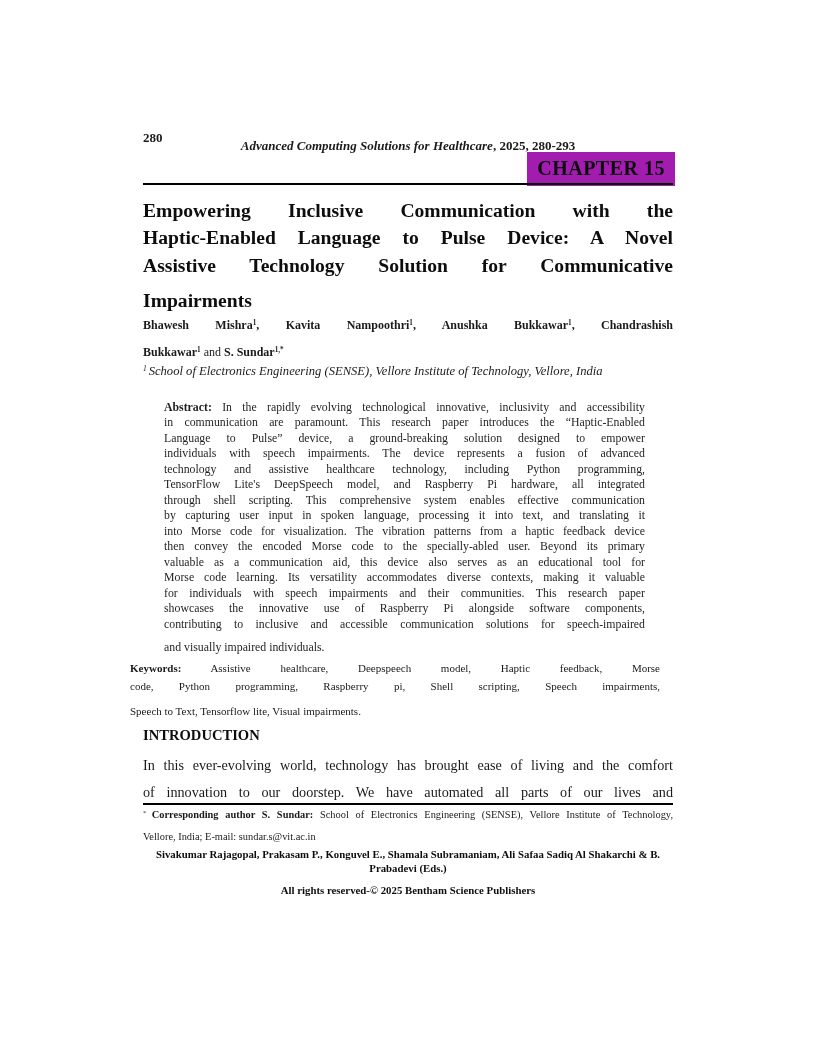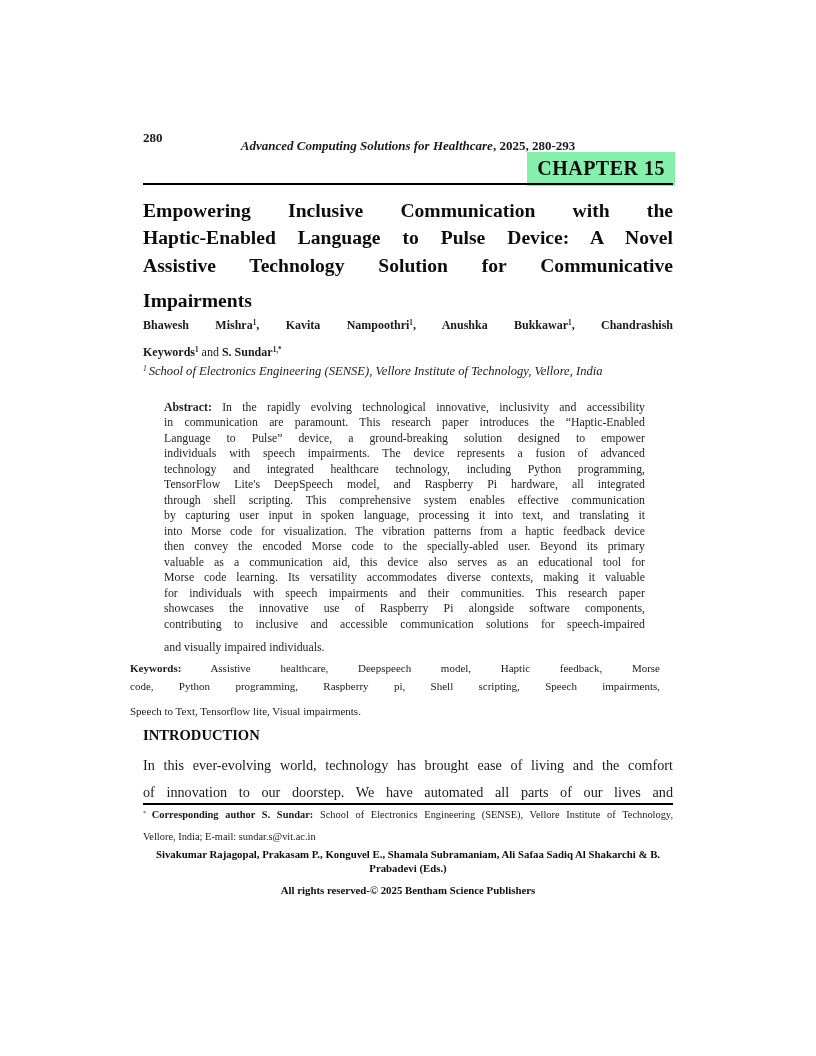--- a/index.html
+++ b/index.html
@@ -92,45 +92,45 @@
 
 <div class="page">
 
   <div class="running-head">
     <span class="page-number">280</span>
     <div class="lines centered running-title">
         <div class="line"><span class="b i">Advanced Computing Solutions for Healthcare</span><span class="b">, 2025, 280-293</span></div>
       </div>
   </div>
 
-  <div class="chapter-badge" style="background: #86efac;">CHAPTER 15</div>
+  <div class="chapter-badge" style="background: #a21caf;">CHAPTER 15</div>
   <div class="head-rule"></div>
 
   <h1 class="lines paper-title">
       <div class="line"><span>Empowering Inclusive Communication with the</span></div>
       <div class="line"><span>Haptic-Enabled Language to Pulse Device: A Novel</span></div>
       <div class="line"><span>Assistive Technology Solution for Communicative</span></div>
       <div class="line"><span>Impairments</span></div>
     </h1>
 
   <div class="lines authors">
       <div class="line"><span class="b">Bhawesh Mishra</span><sup class="b">1</sup><span class="b">, </span><span class="b">Kavita Nampoothri</span><sup class="b">1</sup><span class="b">, </span><span class="b">Anushka Bukkawar</span><sup class="b">1</sup><span class="b">, </span><span class="b">Chandrashish</span></div>
-      <div class="line"><span class="b">Keywords</span><sup class="b">1</sup><span> and </span><span class="b">S. Sundar</span><sup class="b">1,*</sup></div>
+      <div class="line"><span class="b">Bukkawar</span><sup class="b">1</sup><span> and </span><span class="b">S. Sundar</span><sup class="b">1,*</sup></div>
     </div>
 
   <div class="lines affiliation">
       <div class="line"><sup class="i">1 </sup><span class="i">School of Electronics Engineering (SENSE), Vellore Institute of Technology, Vellore, India</span></div>
     </div>
 
   <div class="lines abstract">
       <div class="line"><span class="b">Abstract:</span><span> In the rapidly evolving technological innovative, inclusivity and accessibility</span></div>
       <div class="line"><span>in communication are paramount. This research paper introduces the “Haptic-Enabled</span></div>
       <div class="line"><span>Language to Pulse” device, a ground-breaking solution designed to empower</span></div>
       <div class="line"><span>individuals with speech impairments. The device represents a fusion of advanced</span></div>
-      <div class="line"><span>technology and integrated healthcare technology, including Python programming,</span></div>
+      <div class="line"><span>technology and assistive healthcare technology, including Python programming,</span></div>
       <div class="line"><span>TensorFlow Lite's DeepSpeech model, and Raspberry Pi hardware, all integrated</span></div>
       <div class="line"><span>through shell scripting. This comprehensive system enables effective communication</span></div>
       <div class="line"><span>by capturing user input in spoken language, processing it into text, and translating it</span></div>
       <div class="line"><span>into Morse code for visualization. The vibration patterns from a haptic feedback device</span></div>
       <div class="line"><span>then convey the encoded Morse code to the specially-abled user. Beyond its primary</span></div>
       <div class="line"><span>valuable as a communication aid, this device also serves as an educational tool for</span></div>
       <div class="line"><span>Morse code learning. Its versatility accommodates diverse contexts, making it valuable</span></div>
       <div class="line"><span>for individuals with speech impairments and their communities. This research paper</span></div>
       <div class="line"><span>showcases the innovative use of Raspberry Pi alongside software components,</span></div>
       <div class="line"><span>contributing to inclusive and accessible communication solutions for speech-impaired</span></div>

